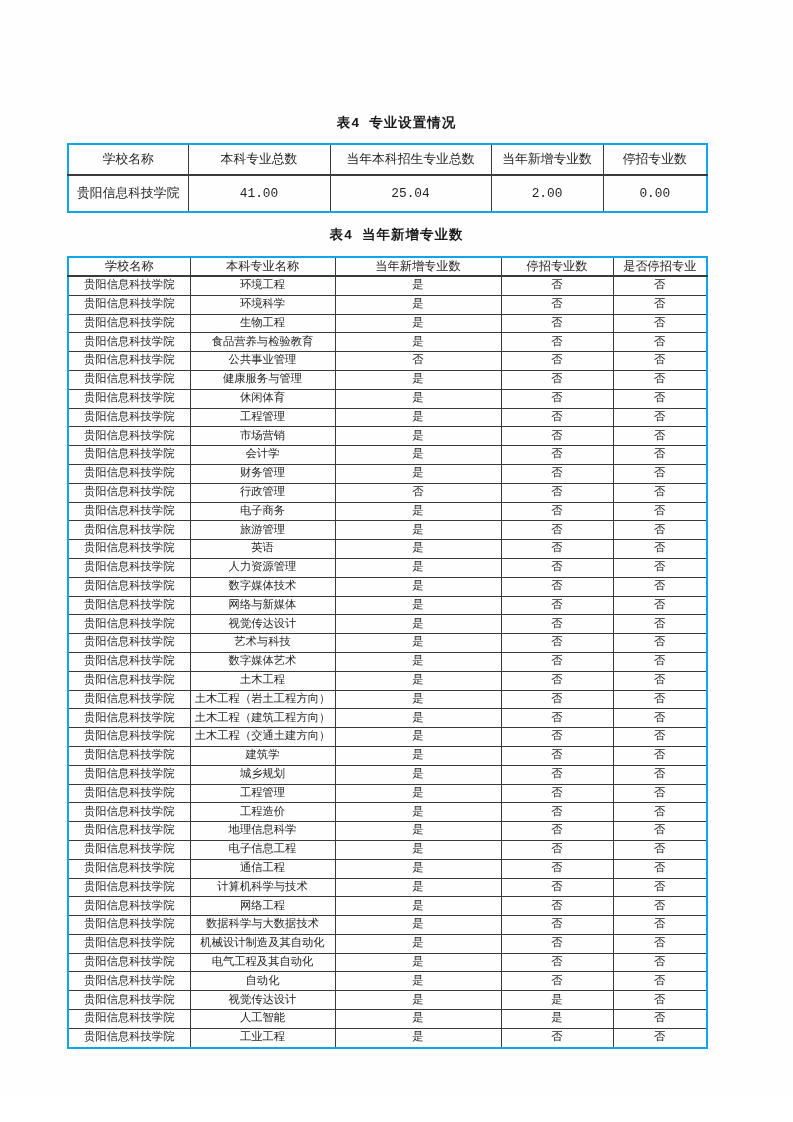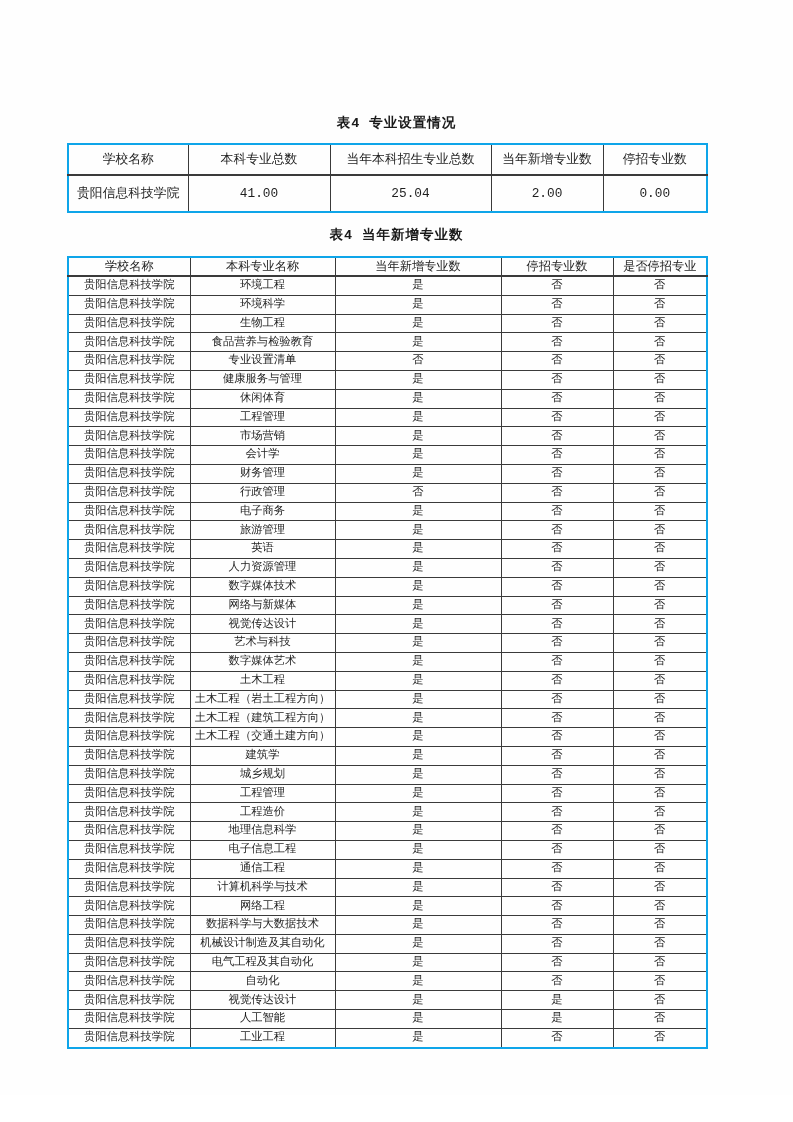--- a/index.html
+++ b/index.html
@@ -153,21 +153,21 @@
         <tr>
           <td>贵阳信息科技学院</td>
           <td>食品营养与检验教育</td>
           <td>是</td>
           <td>否</td>
           <td>否</td>
         </tr>
 
         <tr>
           <td>贵阳信息科技学院</td>
-          <td>专业设置清单</td>
+          <td>公共事业管理</td>
           <td>否</td>
           <td>否</td>
           <td>否</td>
         </tr>
 
         <tr>
           <td>贵阳信息科技学院</td>
           <td>健康服务与管理</td>
           <td>是</td>
           <td>否</td>

